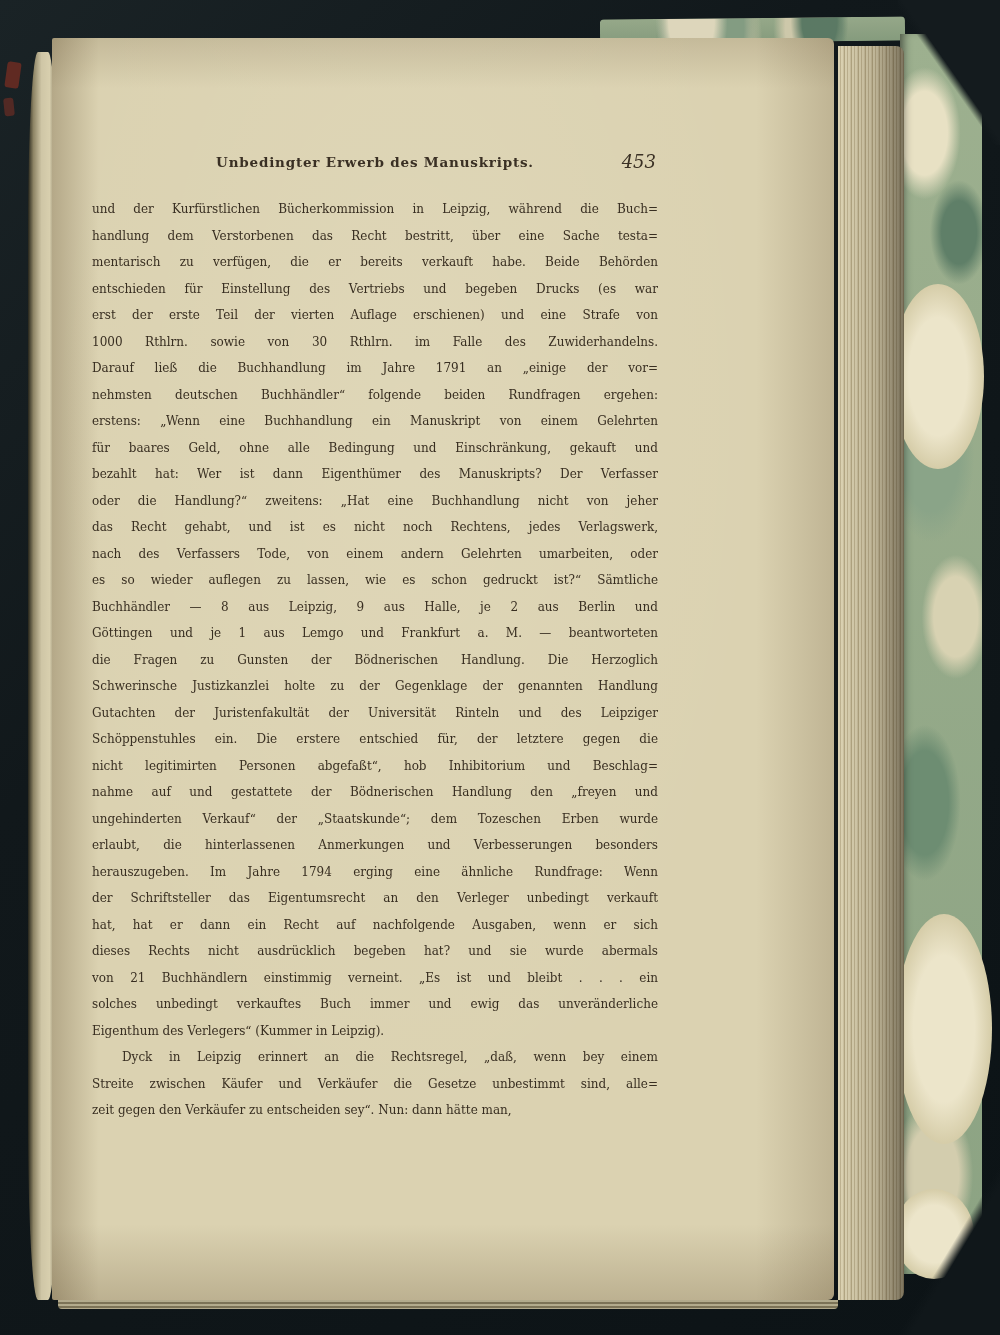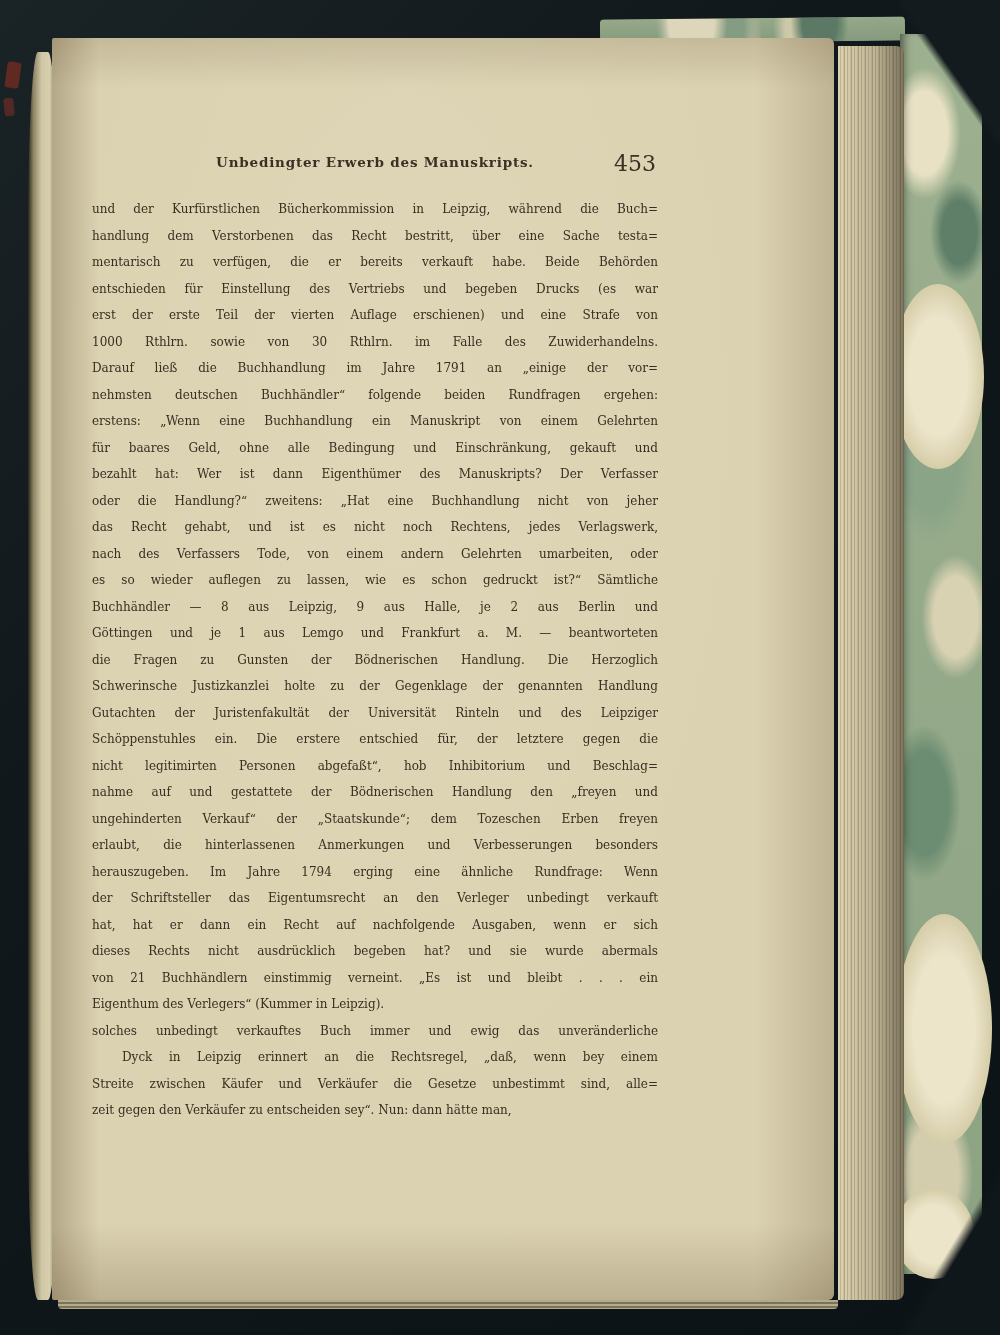--- a/index.html
+++ b/index.html
@@ -67,21 +67,21 @@
       linear-gradient(90deg,rgba(80,60,30,.28) 0,rgba(80,60,30,0) 6%,rgba(80,60,30,0) 90%,rgba(80,60,30,.20) 100%),
       linear-gradient(180deg,rgba(80,60,30,.16) 0,rgba(80,60,30,0) 4%,rgba(80,60,30,0) 94%,rgba(80,60,30,.22) 100%),
       #dbd2b1;
     border-radius:2px 6px 6px 2px;
   }
   .header-row{position:absolute;left:40px;top:116px;width:566px;height:24px;color:#3a3024;}
   .running-header{
     display:block;text-align:center;font-size:13.5px;font-weight:700;
     letter-spacing:.8px;color:#3a3024;
   }
-  .page-number{position:absolute;right:2px;top:-3px;font-size:22px;color:#3a3024;}
+  .page-number{position:absolute;right:2px;top:-3px;font-size:18px;color:#3a3024;font-style:italic;}
   .body-text{position:absolute;left:40px;top:158px;width:566px;}
   .line{
     font-size:12px;line-height:26.5px;color:#382e21;
     text-align:justify;text-align-last:justify;
   }
   .line.flush{text-align-last:left;}
   .line.indent{padding-left:30px;}
 </style>
 </head>
 <body>
@@ -130,28 +130,28 @@
       <div class="line">nach des Verfassers Tode, von einem andern Gelehrten umarbeiten, oder</div>
       <div class="line">es so wieder auflegen zu lassen, wie es schon gedruckt ist?“  Sämtliche</div>
       <div class="line">Buchhändler — 8 aus Leipzig, 9 aus Halle, je 2 aus Berlin und</div>
       <div class="line">Göttingen und je 1 aus Lemgo und Frankfurt a. M. — beantworteten</div>
       <div class="line">die Fragen zu Gunsten der Bödnerischen Handlung.  Die Herzoglich</div>
       <div class="line">Schwerinsche Justizkanzlei holte zu der Gegenklage der genannten Handlung</div>
       <div class="line">Gutachten der Juristenfakultät der Universität Rinteln und des Leipziger</div>
       <div class="line">Schöppenstuhles ein.  Die erstere entschied für, der letztere gegen die</div>
       <div class="line">nicht legitimirten Personen abgefaßt“, hob Inhibitorium und Beschlag=</div>
       <div class="line">nahme auf und gestattete der Bödnerischen Handlung den „freyen und</div>
-      <div class="line">ungehinderten Verkauf“ der „Staatskunde“; dem Tozeschen Erben freyen</div>
+      <div class="line">ungehinderten Verkauf“ der „Staatskunde“; dem Tozeschen Erben wurde</div>
       <div class="line">erlaubt, die hinterlassenen Anmerkungen und Verbesserungen besonders</div>
       <div class="line">herauszugeben.  Im Jahre 1794 erging eine ähnliche Rundfrage: Wenn</div>
       <div class="line">der Schriftsteller das Eigentumsrecht an den Verleger unbedingt verkauft</div>
       <div class="line">hat, hat er dann ein Recht auf nachfolgende Ausgaben, wenn er sich</div>
       <div class="line">dieses Rechts nicht ausdrücklich begeben hat? und sie wurde abermals</div>
       <div class="line">von 21 Buchhändlern einstimmig verneint.  „Es ist und bleibt . . . ein</div>
+      <div class="line">solches unbedingt verkauftes Buch immer und ewig das unveränderliche</div>
       <div class="line flush">Eigenthum des Verlegers“ (Kummer in Leipzig).</div>
-      <div class="line">solches unbedingt verkauftes Buch immer und ewig das unveränderliche</div>
       <div class="line indent">Dyck in Leipzig erinnert an die Rechtsregel, „daß, wenn bey einem</div>
       <div class="line">Streite zwischen Käufer und Verkäufer die Gesetze unbestimmt sind, alle=</div>
       <div class="line flush">zeit gegen den Verkäufer zu entscheiden sey“.  Nun: dann hätte man,</div>
     </div>
 
   </div>
 </div>
 
 </body></html>

